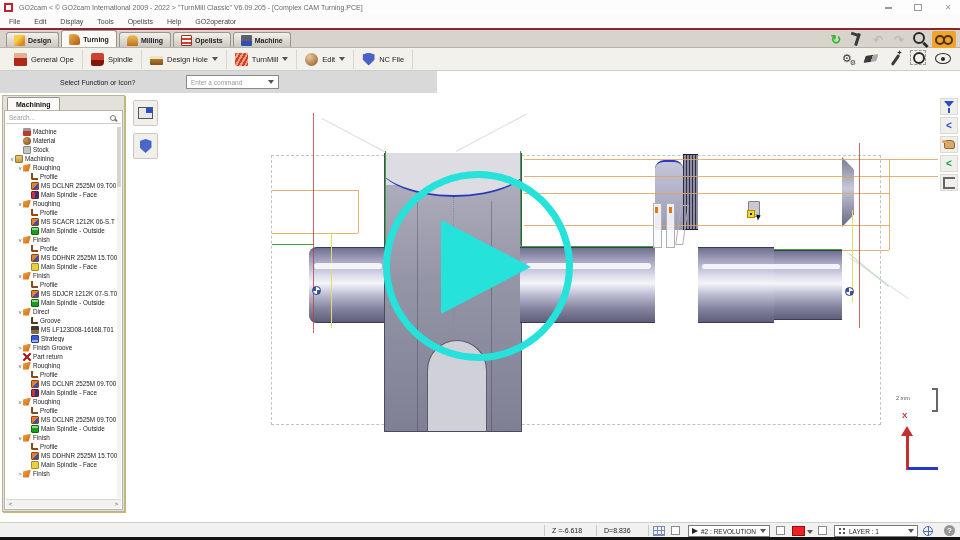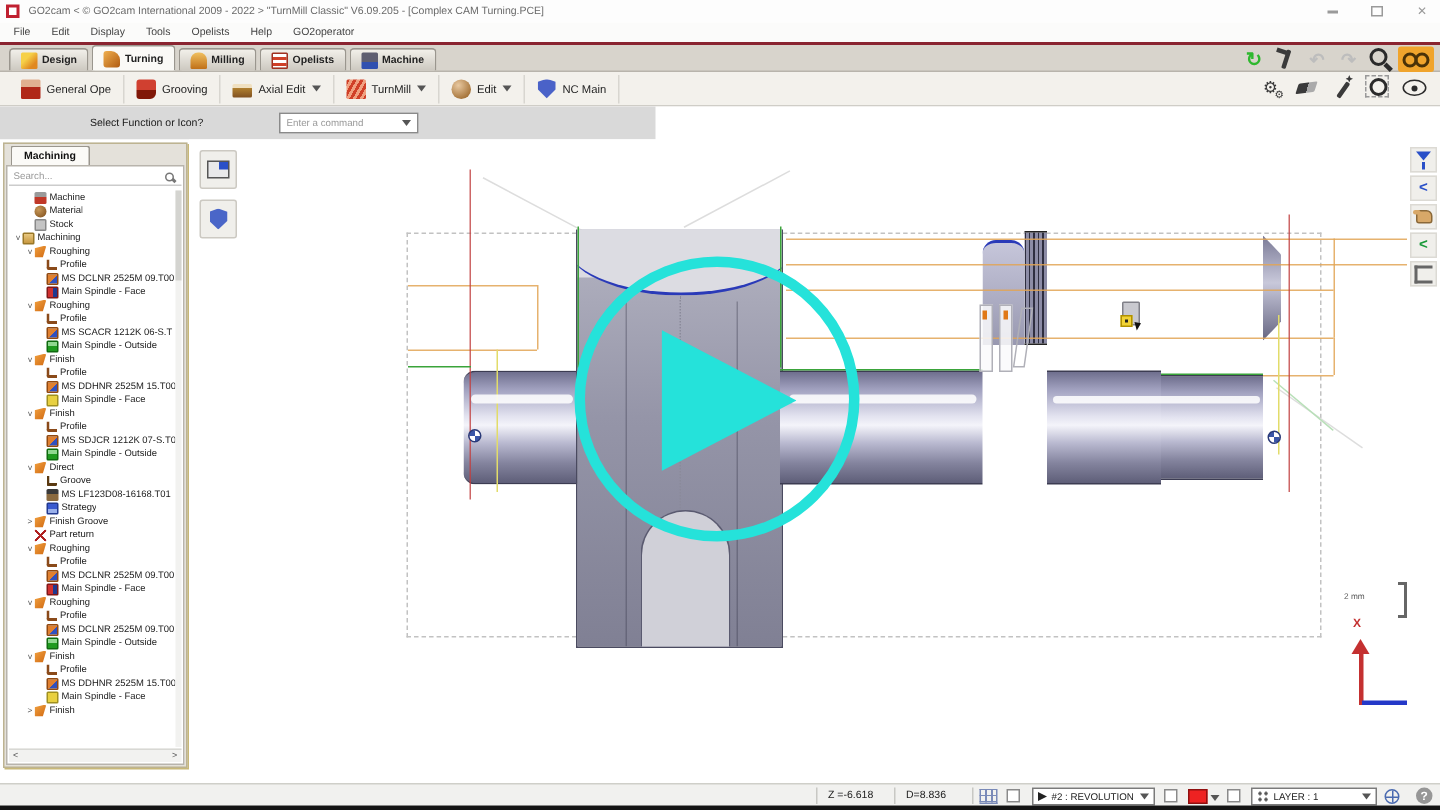--- a/index.html
+++ b/index.html
@@ -252,40 +252,40 @@
   </div>
 
   <div class="toolbar2">
     <span id="tb-buttons" style="display:flex;align-items:flex-end;">
         <button class="tb">
           <span class="tbchip tbchip-general-ope"></span>
           <span>General Ope</span>
         </button>
         <button class="tb">
           <span class="tbchip tbchip-grooving"></span>
-          <span>Grooving</span>
+          <span>Spindle</span>
         </button>
         <button class="tb">
           <span class="tbchip tbchip-axial-hole"></span>
-          <span>Axial Edit</span>
+          <span>Design Hole</span>
           <span class="caret-down"></span>
         </button>
         <button class="tb">
           <span class="tbchip tbchip-threading"></span>
           <span>TurnMill</span>
           <span class="caret-down"></span>
         </button>
         <button class="tb">
           <span class="tbchip tbchip-part"></span>
           <span>Edit</span>
           <span class="caret-down"></span>
         </button>
         <button class="tb">
           <span class="tbchip tbchip-nc-file"></span>
-          <span>NC Main</span>
+          <span>NC File</span>
         </button>
       </span>
     <div id="icons-row2">
         <span class="gi gi-machine-tools"></span>
         <span class="gi gi-eraser"></span>
         <span class="gi gi-clean"></span>
         <span class="gi gi-zoom-window"></span>
         <span class="gi gi-visibility"></span>
       </div>
   </div>

